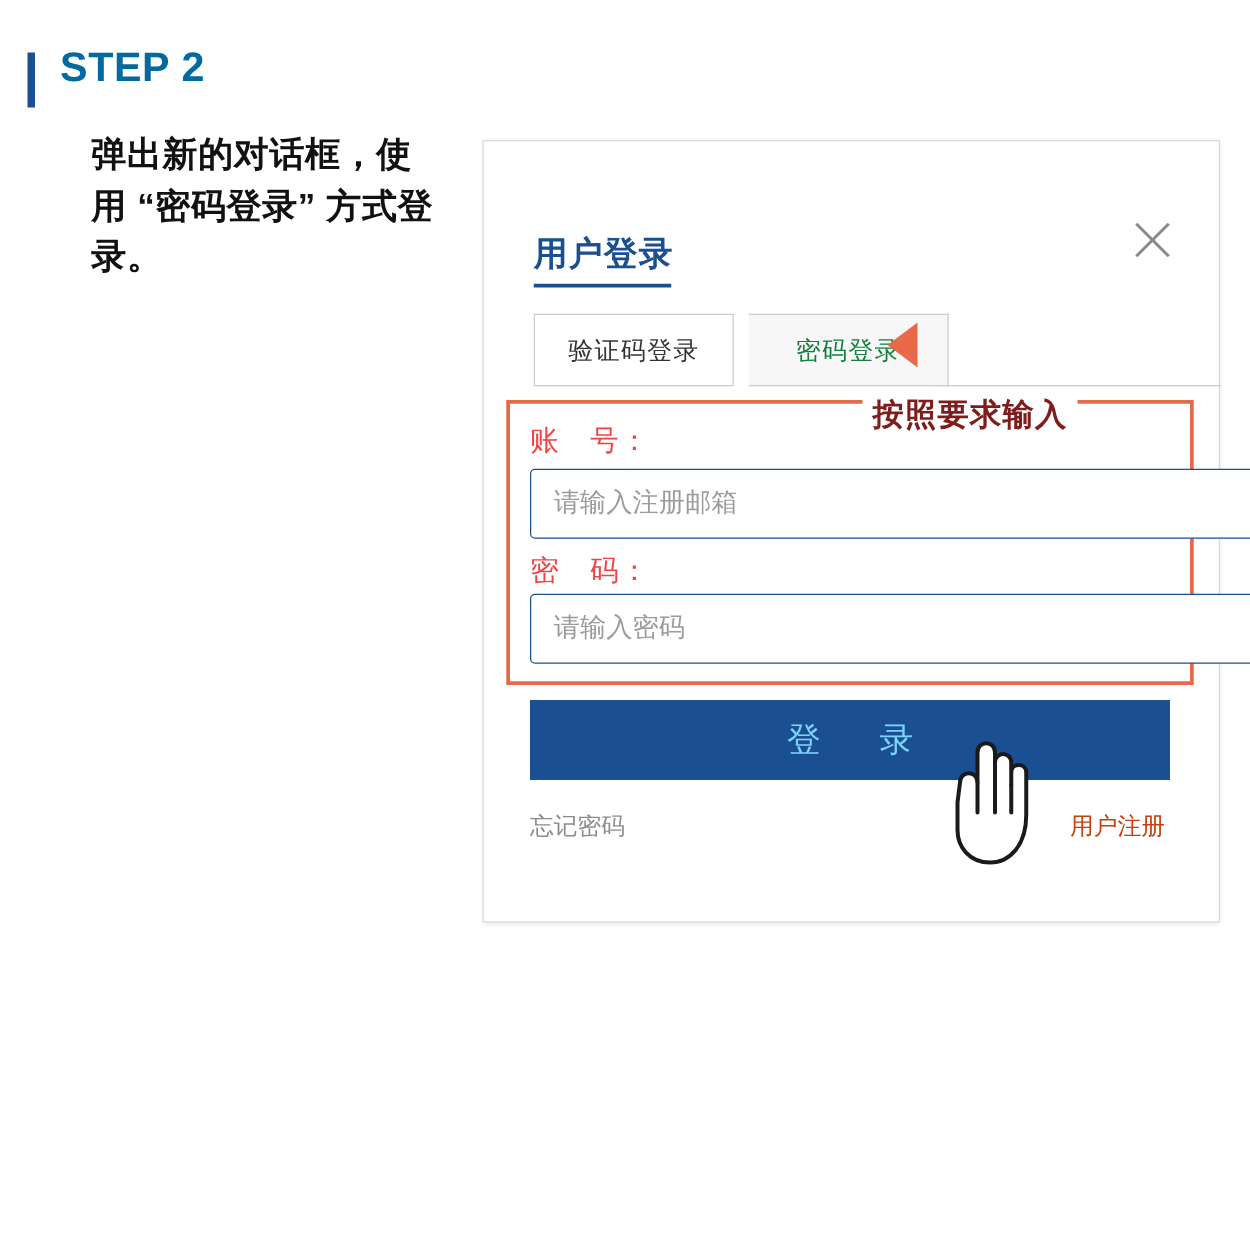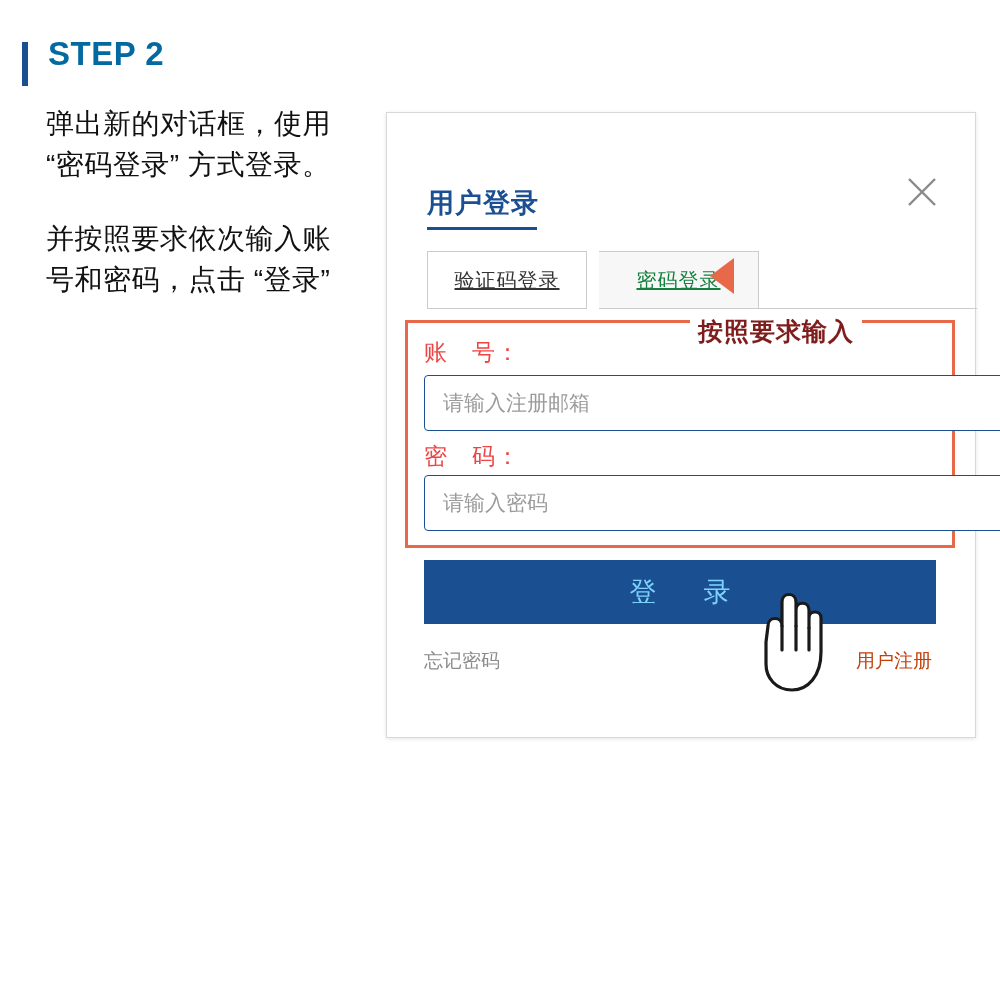--- a/index.html
+++ b/index.html
@@ -39,24 +39,25 @@
     line-height: 1.2;
   }
   .instructions {
     position: absolute;
     left: 46px;
     top: 104px;
     width: 310px;
   }
   .para {
     font-size: 28px;
-    font-weight: normal;
+    font-weight: bold;
     color: #111111;
     line-height: 1.45;
     letter-spacing: 0.5px;
+    margin-left: 27px;
   }
   .para.second {
     margin-top: 34px;
   }
 
   
   .dialog {
     position: absolute;
     left: 386px;
     top: 112px;
@@ -107,21 +108,20 @@
     top: 0;
     height: 58px;
     box-sizing: border-box;
     display: flex;
     align-items: center;
     justify-content: center;
     font-size: 20px;
     letter-spacing: 1px;
     cursor: pointer;
     background: #ffffff;
-    text-decoration: underline;
   }
   .tab-inactive {
     left: 0;
     width: 160px;
     border: 1px solid #cccccc;
     color: #333333;
   }
   .tab-active {
     left: 172px;
     width: 160px;
@@ -248,21 +248,20 @@
 </head>
 <body>
 
 <div class="step-block">
   <div class="step-bar"></div>
   <div class="step-title">STEP 2</div>
 </div>
 
 <div class="instructions">
   <div class="para">弹出新的对话框，使用 “密码登录” 方式登录。</div>
-  <div class="para second">并按照要求依次输入账号和密码，点击 “登录”</div>
 </div>
 
 <div class="dialog">
 
   <div class="dialog-title">用户登录</div>
   <div class="dialog-title-underline"></div>
 
   <div class="close-icon">
     <svg width="34" height="34" viewBox="0 0 34 34">
       <line x1="4" y1="4" x2="30" y2="30" stroke="#8a8a8a" stroke-width="2.4"></line>

